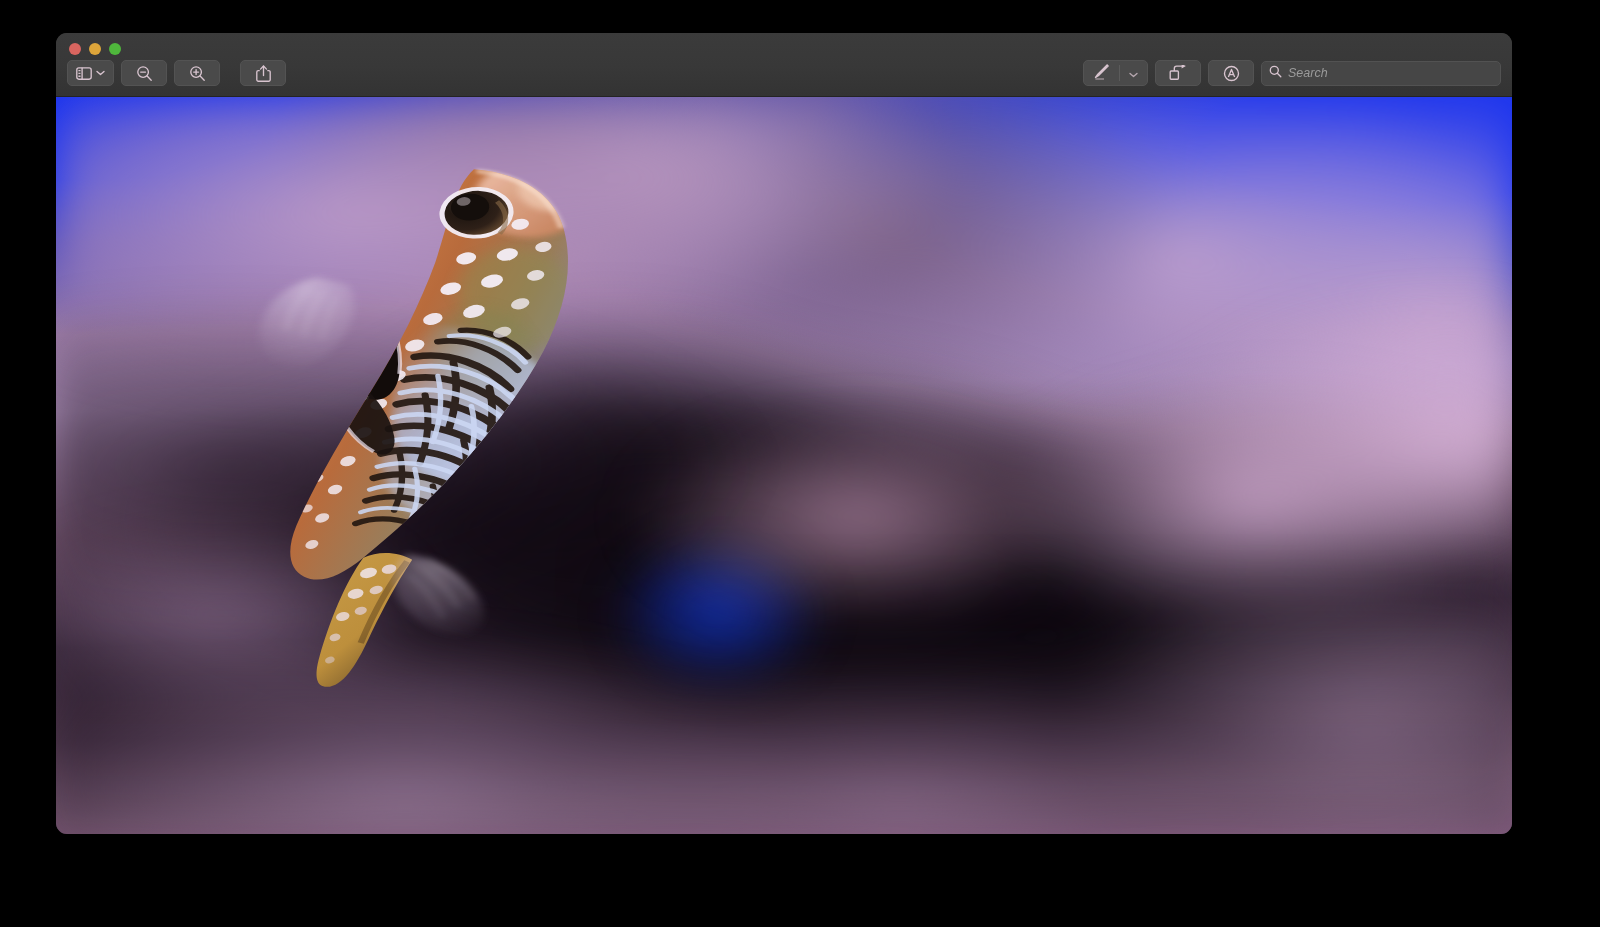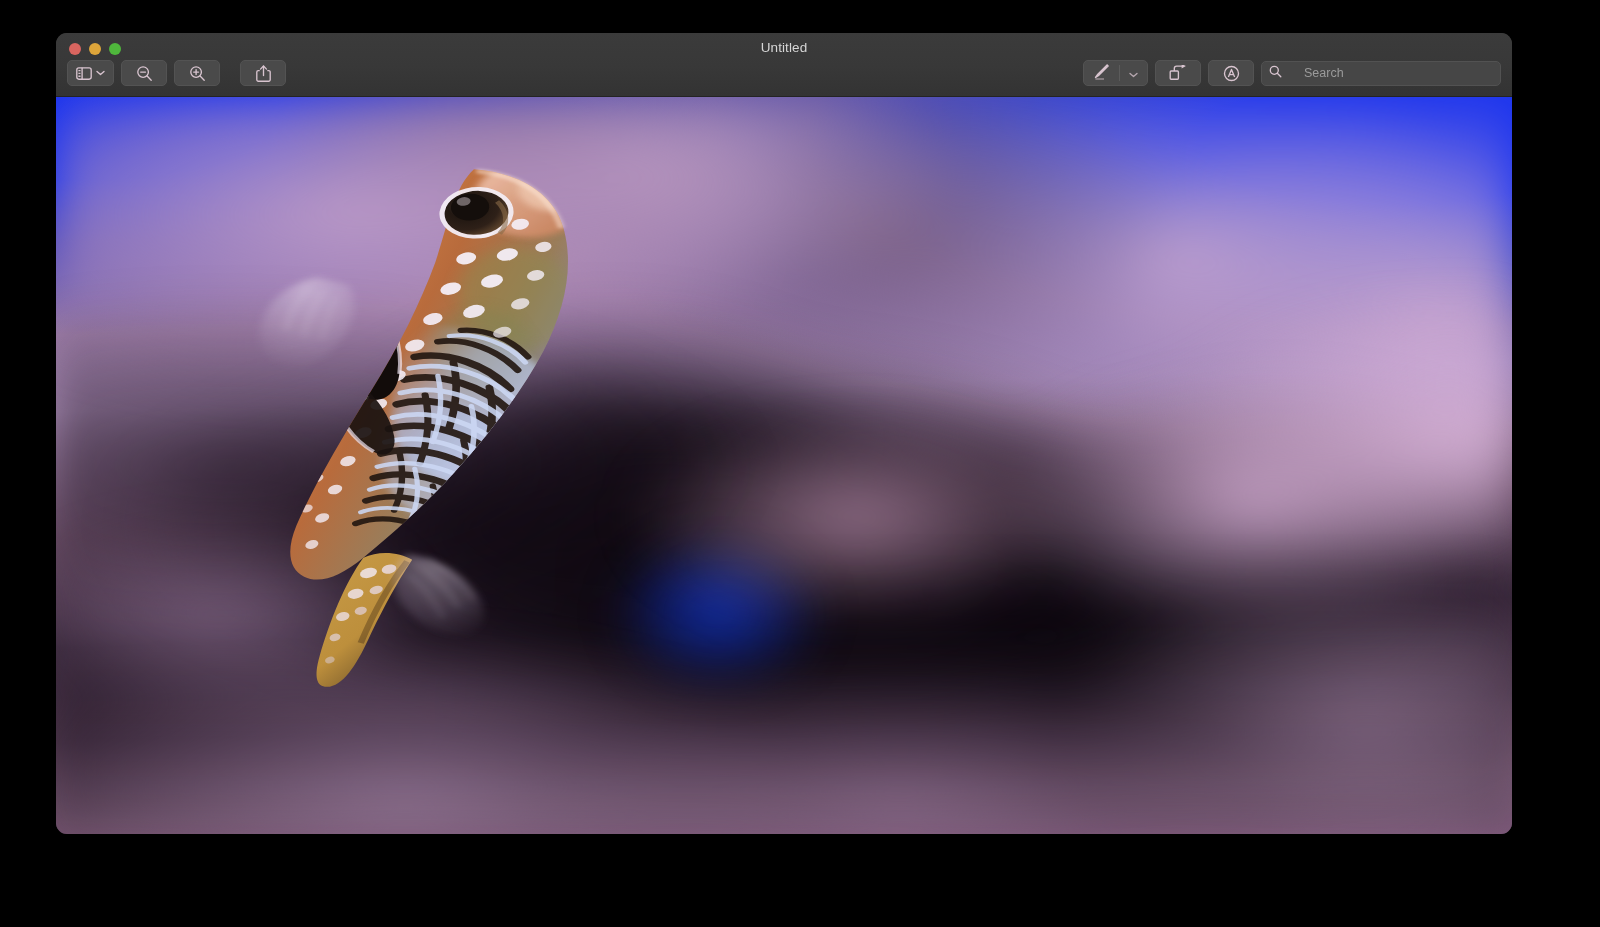--- a/index.html
+++ b/index.html
@@ -135,22 +135,23 @@
   
   .searchfield {
     height: 25px;
     width: 240px;
     border-radius: 5px;
     background: #464646;
     border: 0.5px solid #525252;
     display: flex;
     align-items: center;
     padding: 0 7px;
-    gap: 22px;
+    gap: 6px;
     cursor: text;
+    font-style: italic;
   }
   .search-ph {
     font-size: 12.5px;
     color: #9b9b9b;
     user-select: none;
     line-height: 1;
   }
 
   .icon-stroke { stroke: #d8c4cf; fill: none; stroke-width: 1.35; }
   .icon-fill   { fill: #d8c4cf; }
@@ -250,21 +251,20 @@
   <div class="window">
 
     <div class="titlebar">
 
       <div class="traffic-lights">
         <span class="tl tl-close"></span>
         <span class="tl tl-min"></span>
         <span class="tl tl-max"></span>
       </div>
 
-      <div class="win-title">Untitled</div>
 
       <div class="toolbar-row">
 
         <div class="tb-left">
 
           <div class="tbtn wide">
             <span>
               <svg width="16" height="13" viewBox="0 0 16 13">
                 <rect class="icon-stroke" x="0.8" y="0.8" width="14.4" height="11.4" rx="2.1"></rect>
                 <line class="icon-stroke" x1="6.1" y1="0.8" x2="6.1" y2="12.2"></line>

